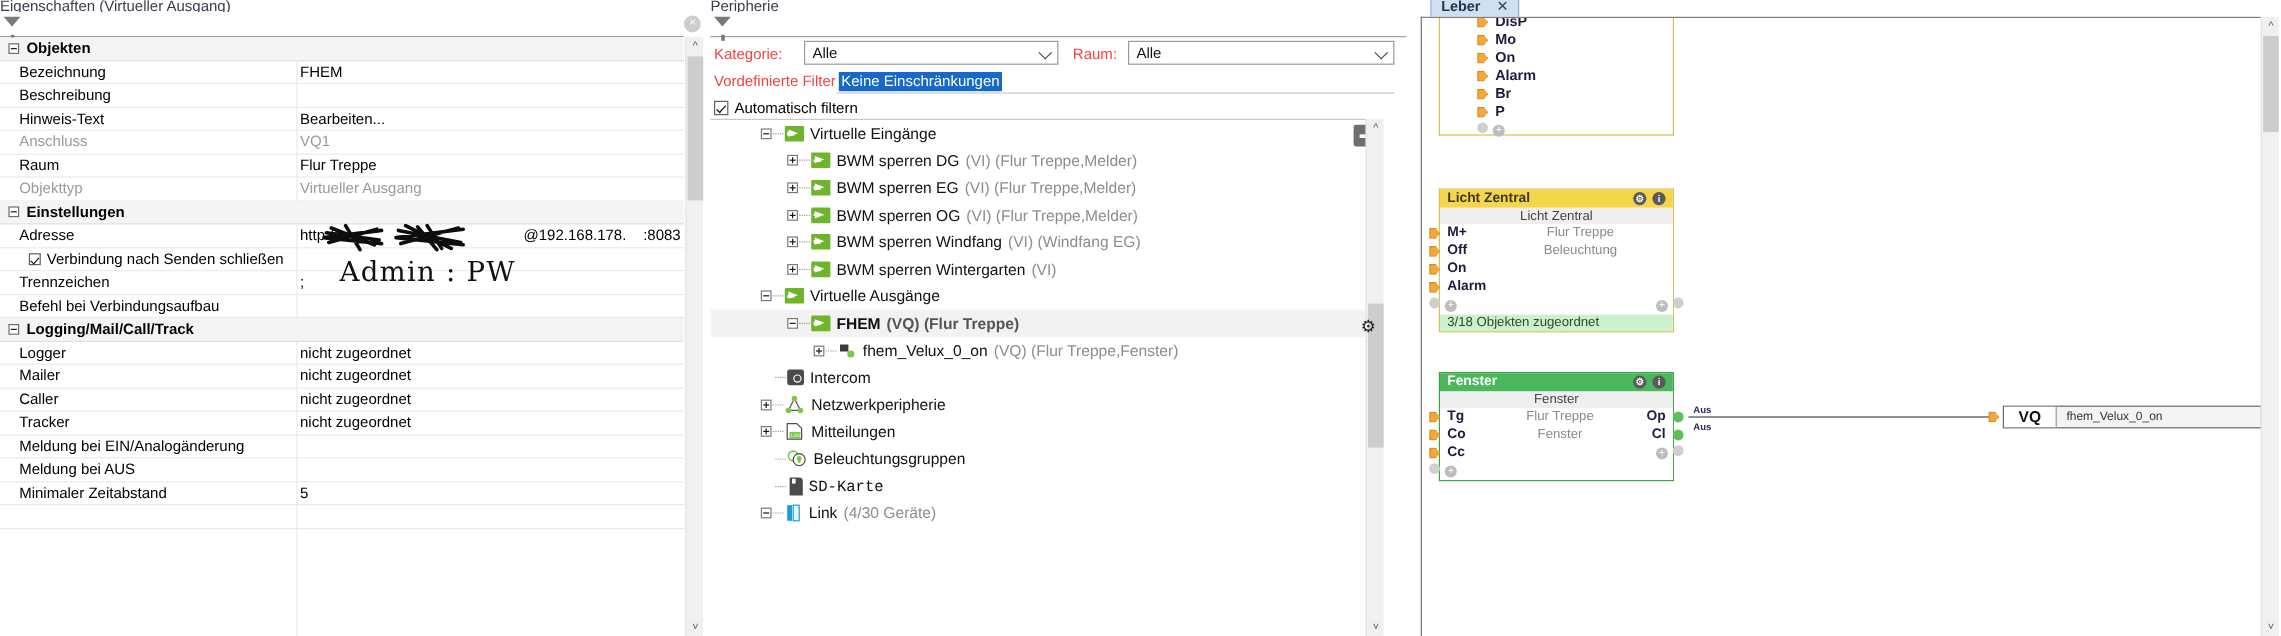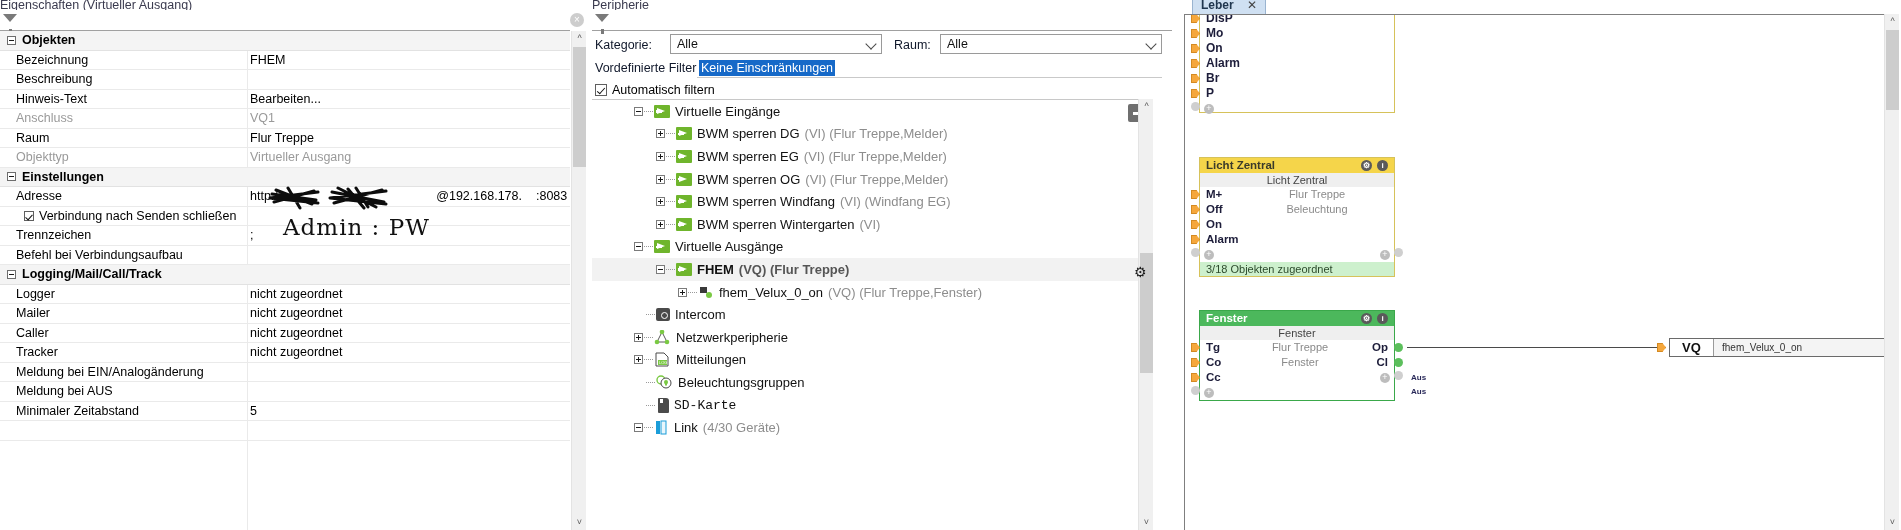--- a/index.html
+++ b/index.html
@@ -131,21 +131,21 @@
   
   #mid-panel {
     position: absolute; left: 592px; top: 0; width: 580px; height: 530px;
     background: #fff;
   }
   #mid-filterbar {
     position: absolute; left: 0; top: 10px; width: 580px; height: 21px;
     border-bottom: 1px solid #a0a0a0; background: #fff;
   }
   .lbl {
-    position: absolute; font-size: 12.5px; color: #0f172a; white-space: nowrap;
+    position: absolute; font-size: 12.5px; color: #ef4444; white-space: nowrap;
   }
   .combo {
     position: absolute; height: 20px;
     border: 1px solid #9a9a9a; background: #fff;
     font-size: 12.5px; color: #111;
     padding-left: 6px; line-height: 18px;
     cursor: pointer;
   }
   .combo .chev {
     position: absolute; right: 6px; top: 5px;
@@ -341,21 +341,21 @@
     width: 10px; height: 10px; border-radius: 50%;
     background: #bdbdbd; color: #fff; font-size: 9px;
     text-align: center; line-height: 9px; margin-left: 6px; cursor: pointer;
   }
   .bfoot {
     height: 14px; line-height: 14px; padding-left: 6px;
     background: #cdf0cd; color: #2c4a2c; font-size: 11px;
   }
   .wire { position: absolute; background: #4a4a4a; height: 1px; }
   .wire-lbl {
-    position: absolute; font-size: 8px; color: #2a2a5a; font-weight: bold; margin-top: 36px;
+    position: absolute; font-size: 8px; color: #2a2a5a; font-weight: bold;
   }
   .vq-block {
     position: absolute; border: 1px solid #6a6a6a; background: #f4f4f4;
     height: 19px; display: flex; align-items: center;
   }
   .vq-block .vq-tag {
     width: 44px; text-align: center; font-weight: bold; font-size: 13px;
     color: #111; border-right: 1px solid #9a9a9a; height: 100%; line-height: 18px;
     background: #fff;
   }
@@ -666,21 +666,21 @@
       <div class="tab">
         <span>Leber</span>
         <span class="x">✕</span>
       </div>
     </div>
     <div class="canvas-shadow"></div>
 
     <div id="canvas">
 
       <div class="bigblock-top" style="left:14px; top:-10px; width:196px; height:108px;">
-        <div class="bbody" style="padding-top:6px;">
+        <div class="bbody" style="padding-top:6px;margin-left:40px;">
           <div class="brow">
             <span class="bport-l" style="top:3px;"></span>
             <span class="pin-l">DisP</span>
           </div>
           <div class="brow">
             <span class="bport-l" style="top:3px;"></span>
             <span class="pin-l">Mo</span>
           </div>
           <div class="brow">
             <span class="bport-l" style="top:3px;"></span>

